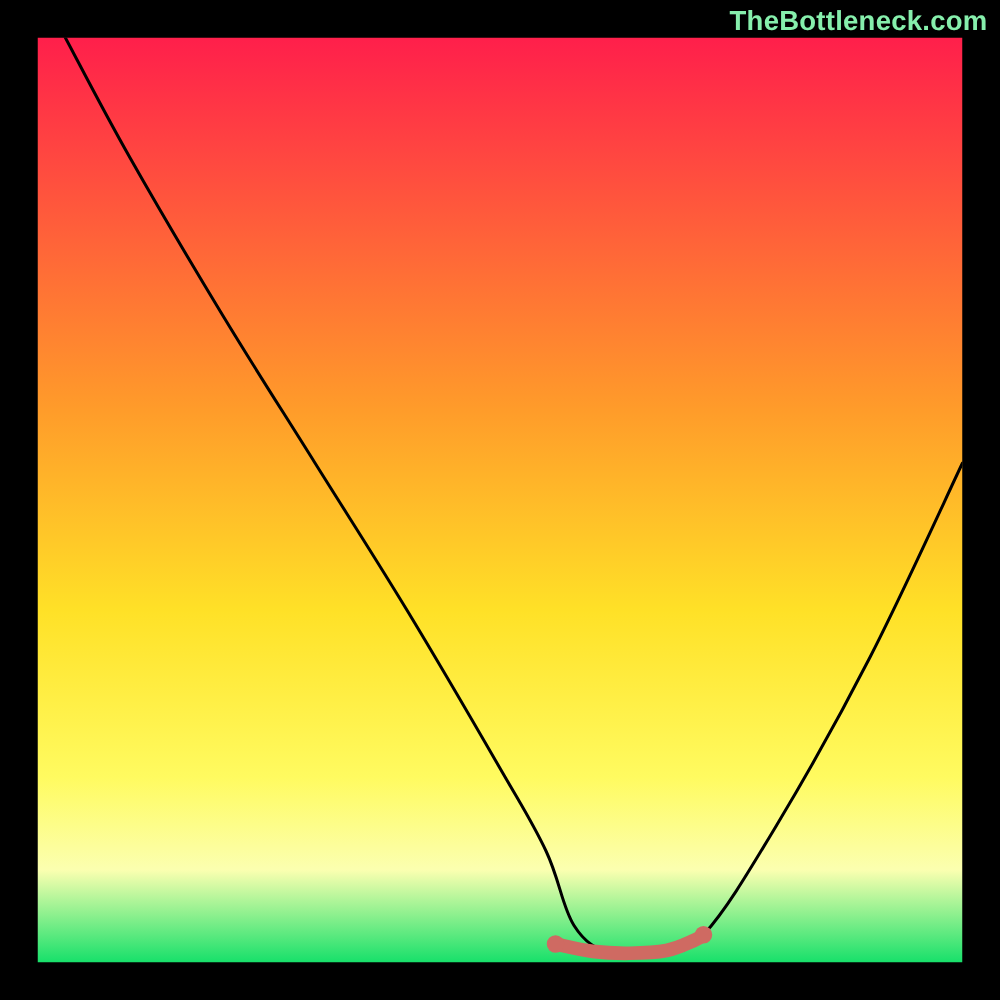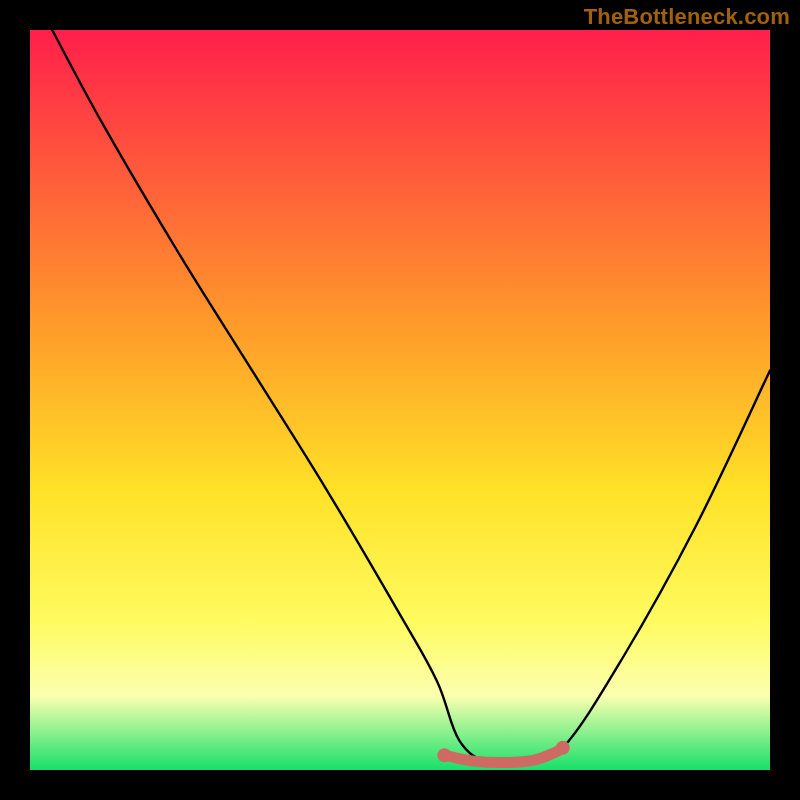--- a/index.html
+++ b/index.html
@@ -10,21 +10,21 @@
     height: 800px;
     background: #000;
   }
   .watermark {
     position: absolute;
     top: 4px;
     right: 10px;
     font-family: Arial, Helvetica, sans-serif;
     font-size: 22px;
     font-weight: 600;
-    color: #a16207;
+    color: #86efac;
     letter-spacing: 0.2px;
     user-select: none;
   }
   .plot {
     position: absolute;
     left: 30px;
     top: 30px;
     width: 740px;
     height: 740px;
   }

